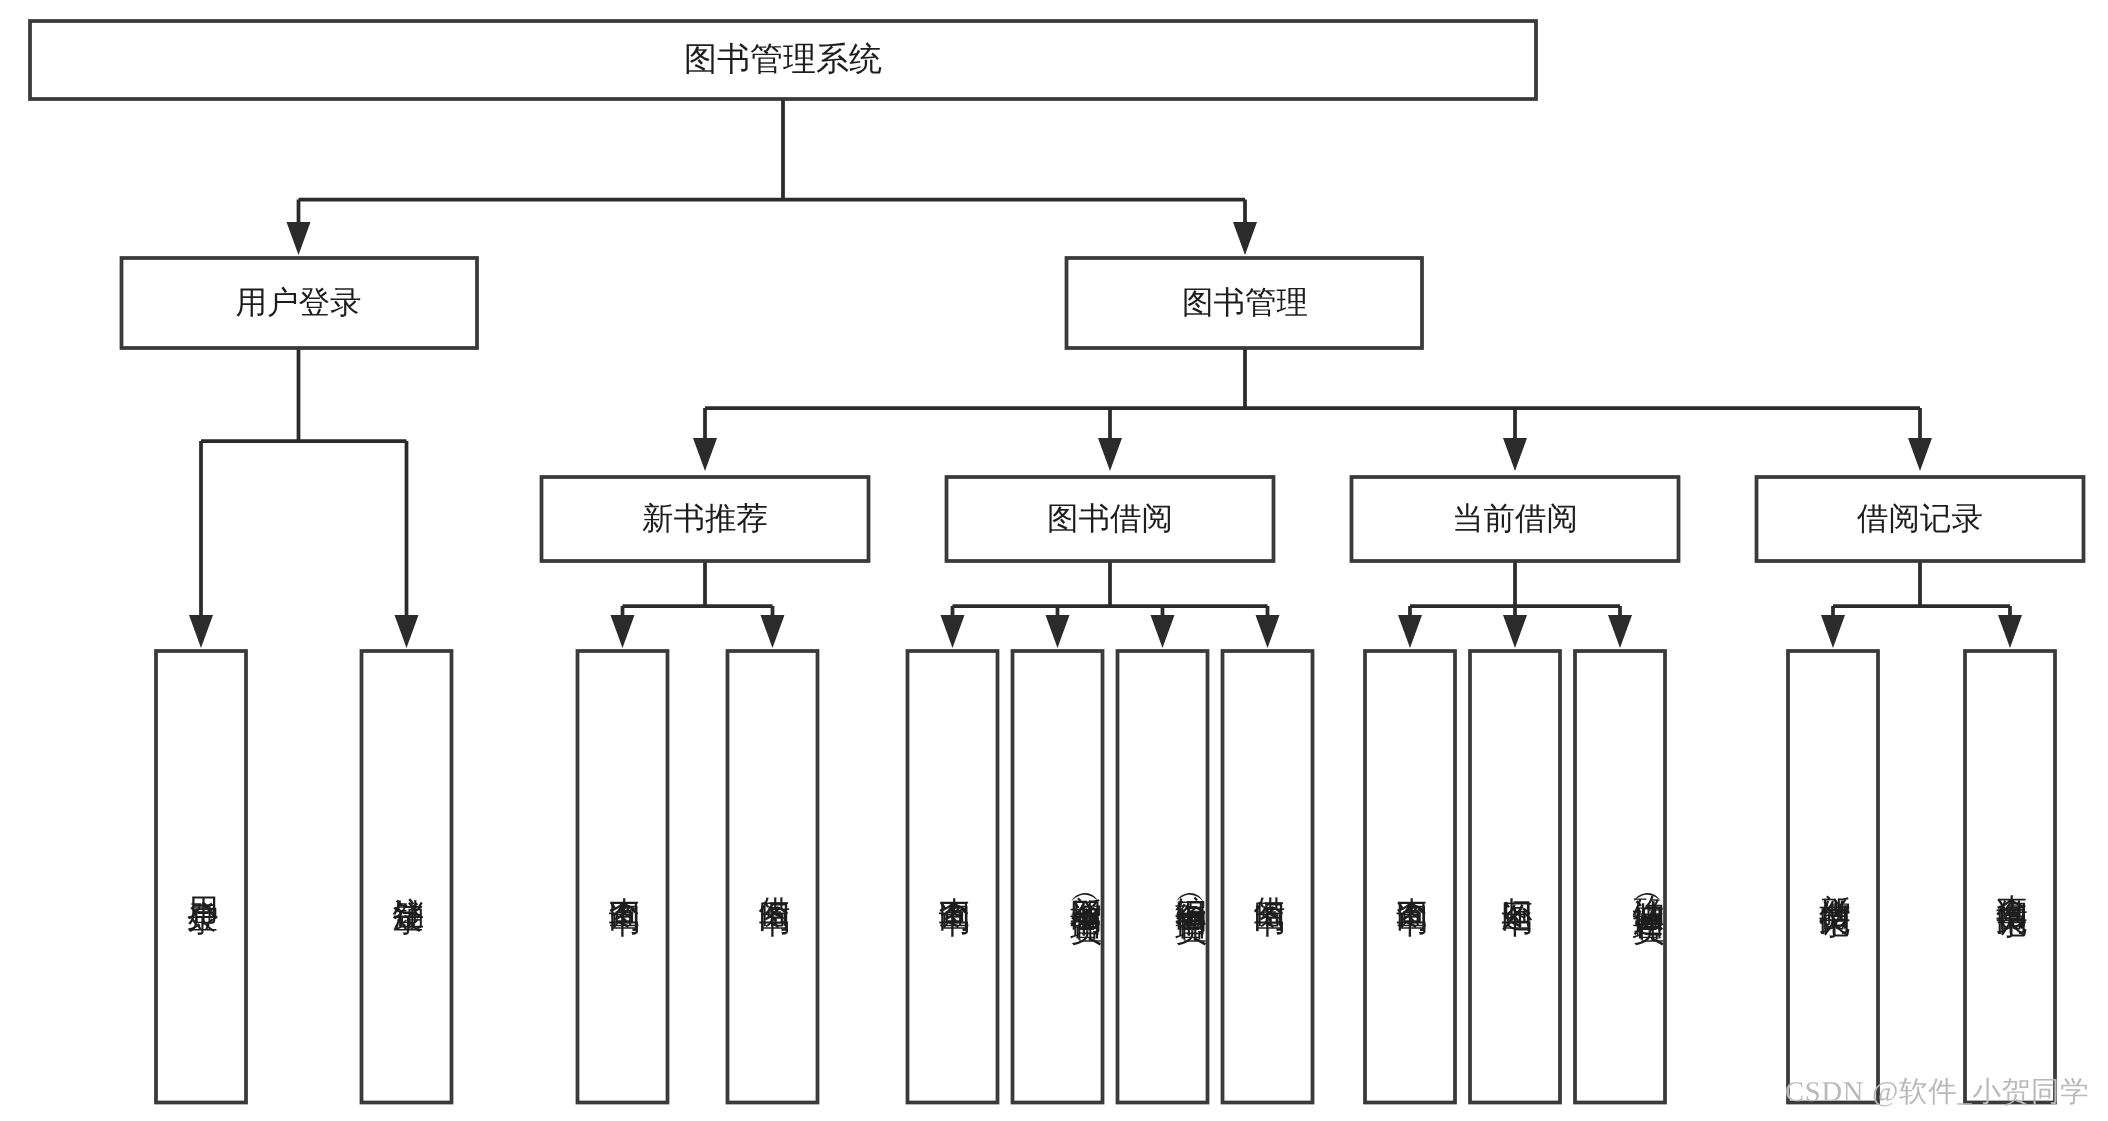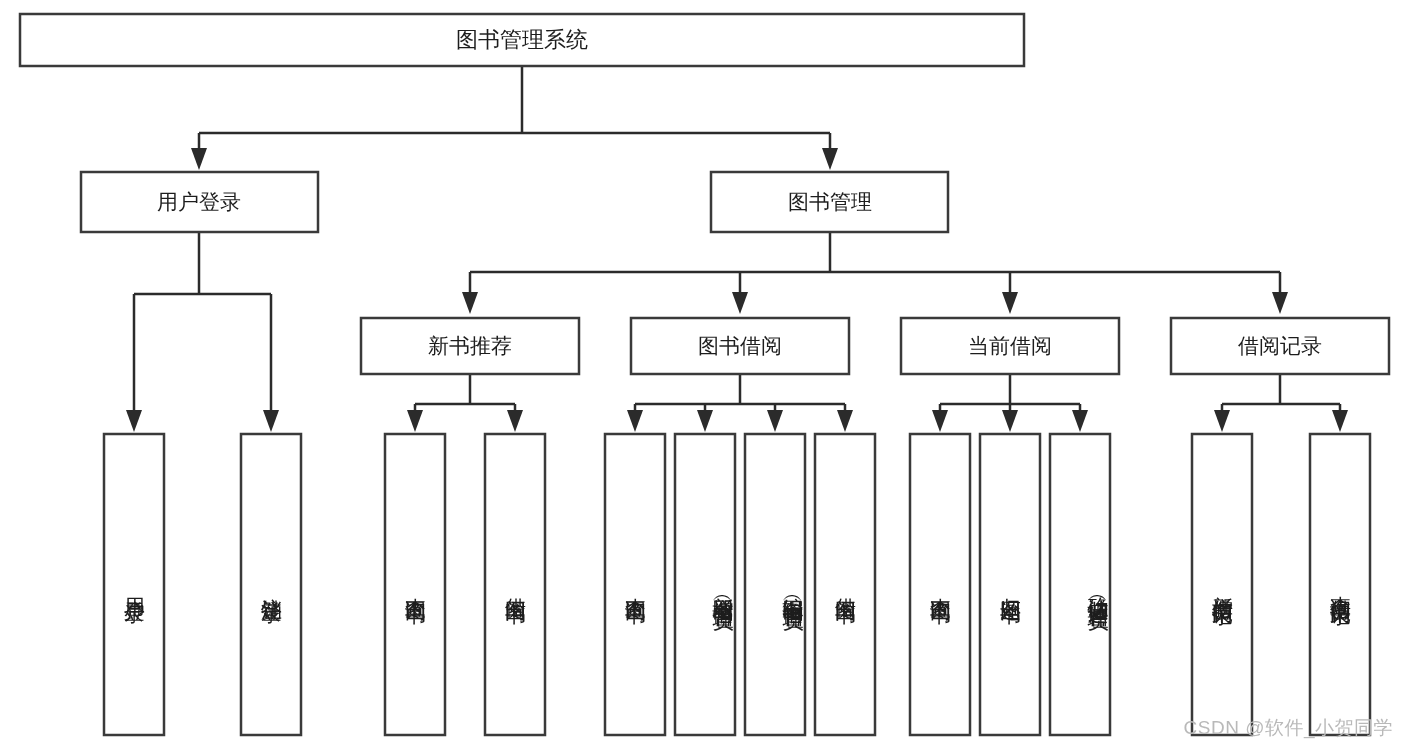--- a/index.html
+++ b/index.html
@@ -68,21 +68,21 @@
     display: flex;
     align-items: center;
     justify-content: center;
     white-space: nowrap;
     user-select: none;
   }
   .watermark {
     position: absolute;
     right: 12px;
     bottom: 6px;
-    font-family: Liberation Sans, sans-serif;
+    font-family: Liberation Serif, serif;
     font-size: 19px;
     color: #b9b9b9;
     letter-spacing: 0.5px;
     user-select: none;
   }
 </style>
 </head>
 <body>
 
 <div id="diagram-root">

